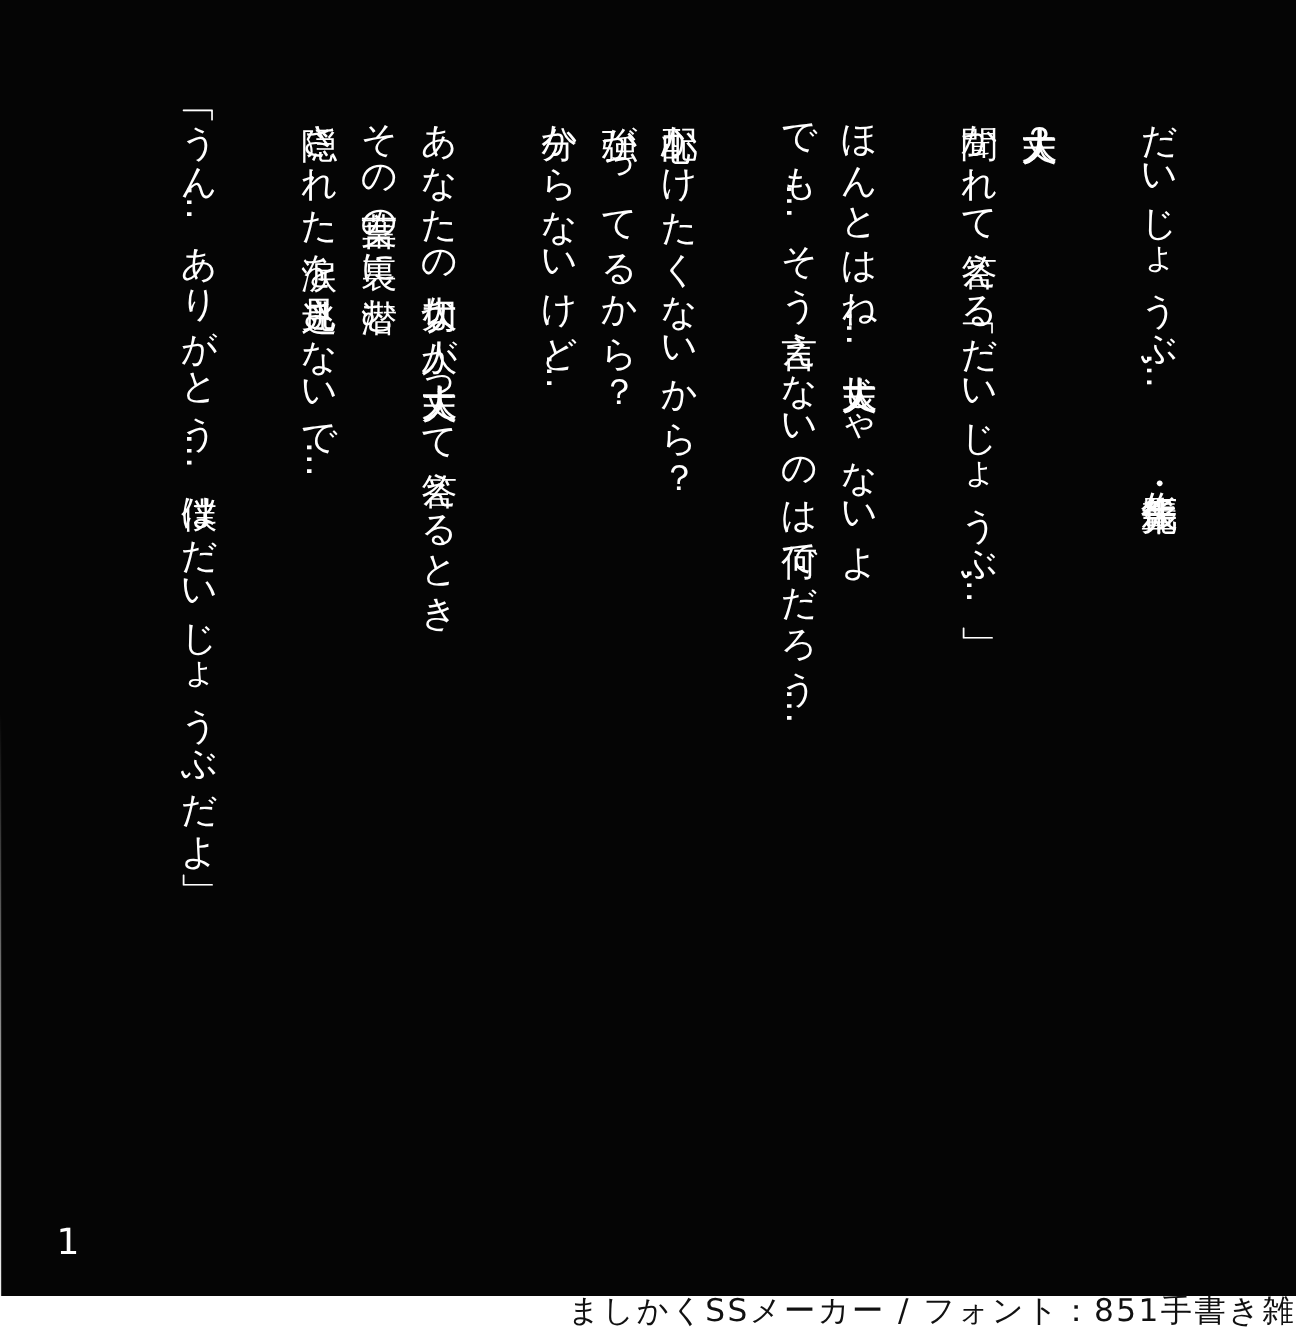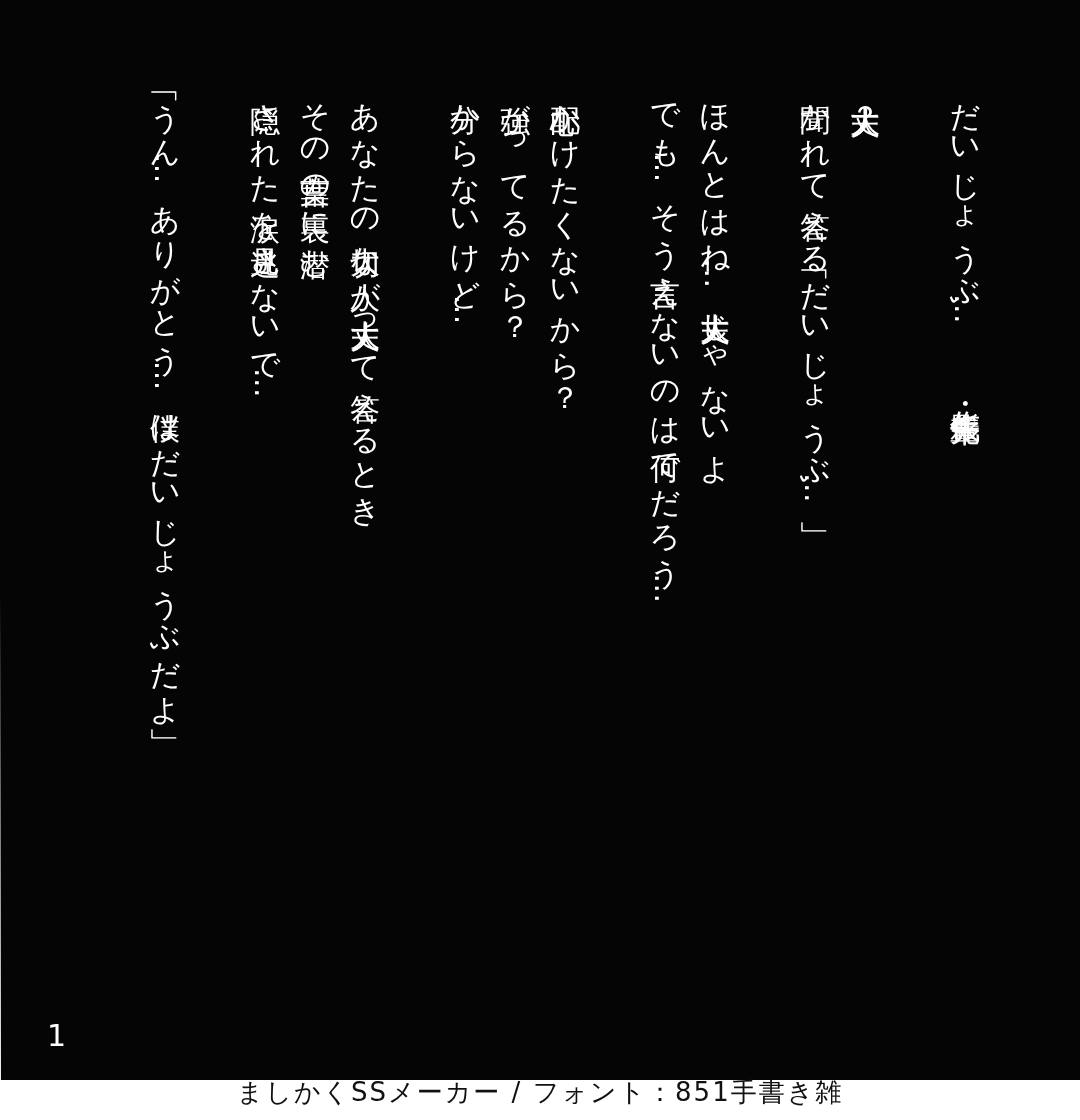--- a/index.html
+++ b/index.html
@@ -64,21 +64,21 @@
   
   .footer {
     position: absolute;
     top: 1080px;
     left: 0;
     width: 1080px;
     height: 24px;
     background: #ffffff;
     display: flex;
     align-items: center;
-    justify-content: center;
+    justify-content: flex-end;
   }
   .footer span {
     font-size: 26px;
     color: #111111;
     letter-spacing: 2px;
     white-space: nowrap;
   }
 </style>
 </head>
 <body>

